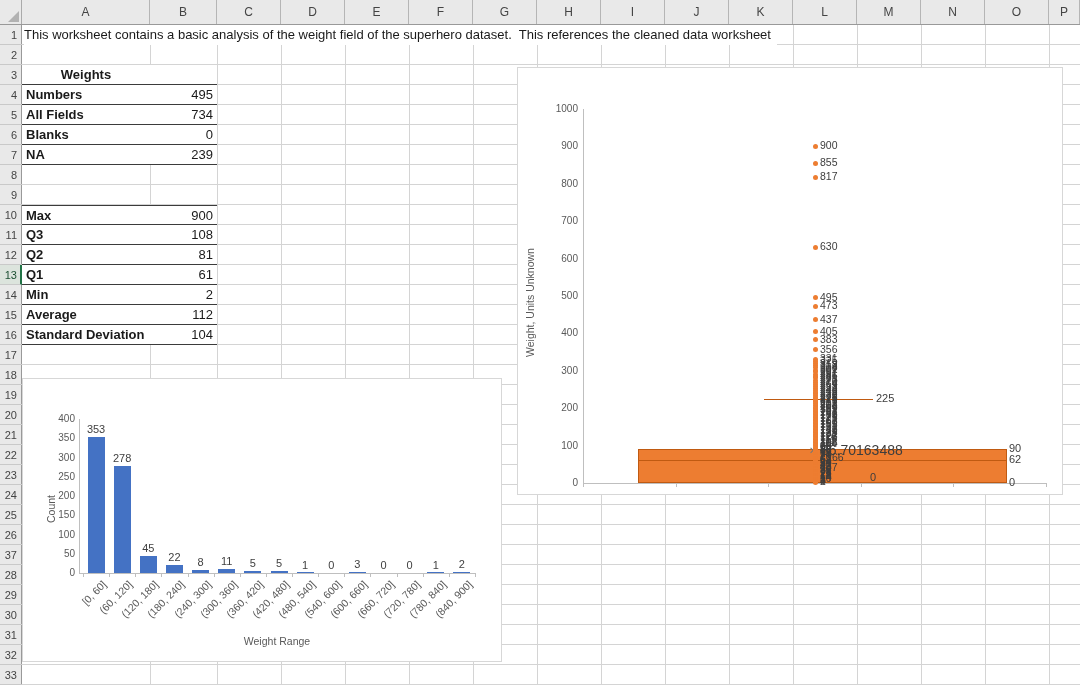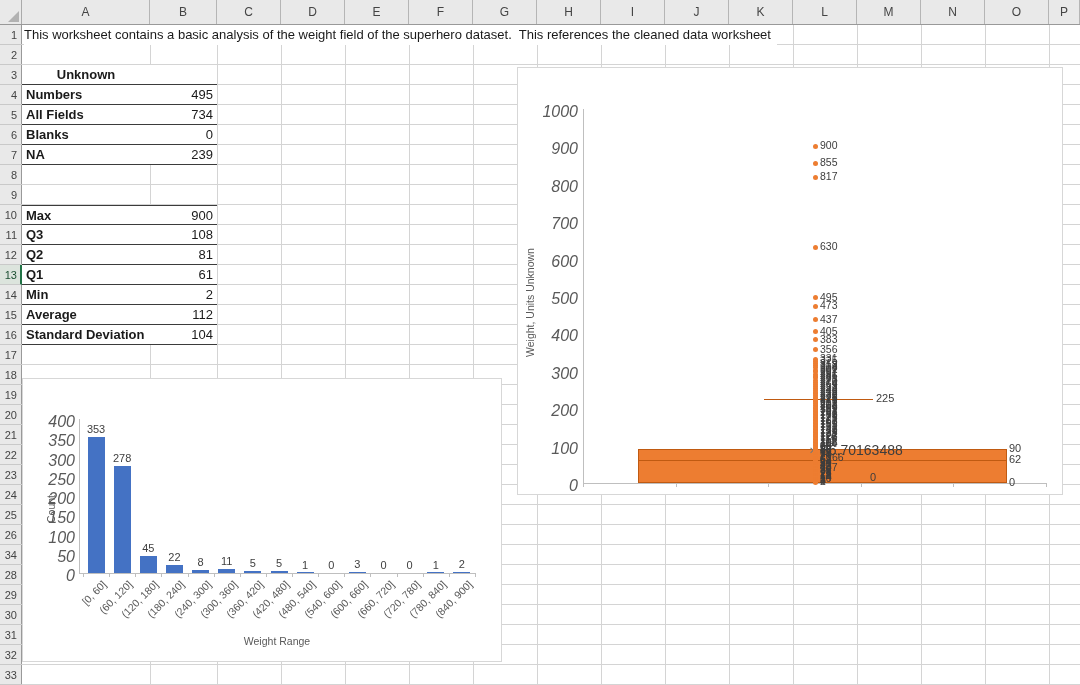--- a/index.html
+++ b/index.html
@@ -31,21 +31,21 @@
 
   .trow { position:absolute; left:0; width:195px; height:20px; border-bottom:1px solid #3b3b3b;
     background:#fff; z-index:2; font-size:13px; color:#1a1a1a; }
   .trow .lab { position:absolute; left:4px; top:0; height:20px; line-height:19px; font-weight:bold; }
   .trow .lab.center { left:0; width:128px; text-align:center; }
   .trow .val { position:absolute; left:128px; width:63px; top:0; height:20px; line-height:19px; text-align:right; }
 
   
   .chart { position:absolute; background:#fff; border:1px solid #d7d7d7; z-index:3; }
   .chart-title { position:absolute; left:0; width:100%; text-align:center; font-size:15px; color:#595959; }
-  .tick { position:absolute; font-size:16px; color:#595959;font-style:italic; }
+  .tick { position:absolute; font-size:10px; color:#595959; }
   .tick.right { text-align:right; }
   .axis-line { position:absolute; background:#bfbfbf; }
   .ytitle { position:absolute; writing-mode:vertical-rl; transform:rotate(180deg);
     text-align:center; font-size:10.5px; color:#595959; }
   .xtitle { position:absolute; text-align:center; font-size:10.5px; color:#595959; }
   .bar { position:absolute; background:#4472C4; z-index:1; }
   .bar-label { position:absolute; font-size:11px; color:#3f3f3f; text-align:center; width:26px; }
   .xcat { position:absolute; font-size:10.5px; color:#595959; width:150px; text-align:right;
     transform-origin:100% 0; transform:rotate(-45deg); white-space:nowrap; }
   .boxrect { position:absolute; background:#ED7D31; border:1px solid #C05A11; z-index:1; }
@@ -100,21 +100,21 @@
       <div class="row-h">17</div>
       <div class="row-h">18</div>
       <div class="row-h">19</div>
       <div class="row-h">20</div>
       <div class="row-h">21</div>
       <div class="row-h">22</div>
       <div class="row-h">23</div>
       <div class="row-h">24</div>
       <div class="row-h">25</div>
       <div class="row-h">26</div>
-      <div class="row-h">34</div>
+      <div class="row-h">37</div>
       <div class="row-h">28</div>
       <div class="row-h">29</div>
       <div class="row-h">30</div>
       <div class="row-h">31</div>
       <div class="row-h">32</div>
       <div class="row-h">33</div>
     </div>
 
   <div class="grid" id="grid">
     <div class="note">This worksheet contains a basic analysis of the weight field of the superhero dataset.  This references the cleaned data worksheet</div>
@@ -415,21 +415,21 @@
       <div class="vline" style="left: 515px;"></div>
       <div class="vline" style="left: 579px;"></div>
       <div class="vline" style="left: 643px;"></div>
       <div class="vline" style="left: 707px;"></div>
       <div class="vline" style="left: 771px;"></div>
       <div class="vline" style="left: 835px;"></div>
       <div class="vline" style="left: 899px;"></div>
       <div class="vline" style="left: 963px;"></div>
       <div class="vline" style="left: 1027px;"></div>
       <div class="trow" style="top: 40px;">
-        <div class="lab center">Unknown</div>
+        <div class="lab center">Weights</div>
       </div>
       <div class="trow" style="top: 60px;">
         <div class="lab">Numbers</div>
         <div class="val">495</div>
       </div>
       <div class="trow" style="top: 80px;">
         <div class="lab">All Fields</div>
         <div class="val">734</div>
       </div>
       <div class="trow" style="top: 100px;">

